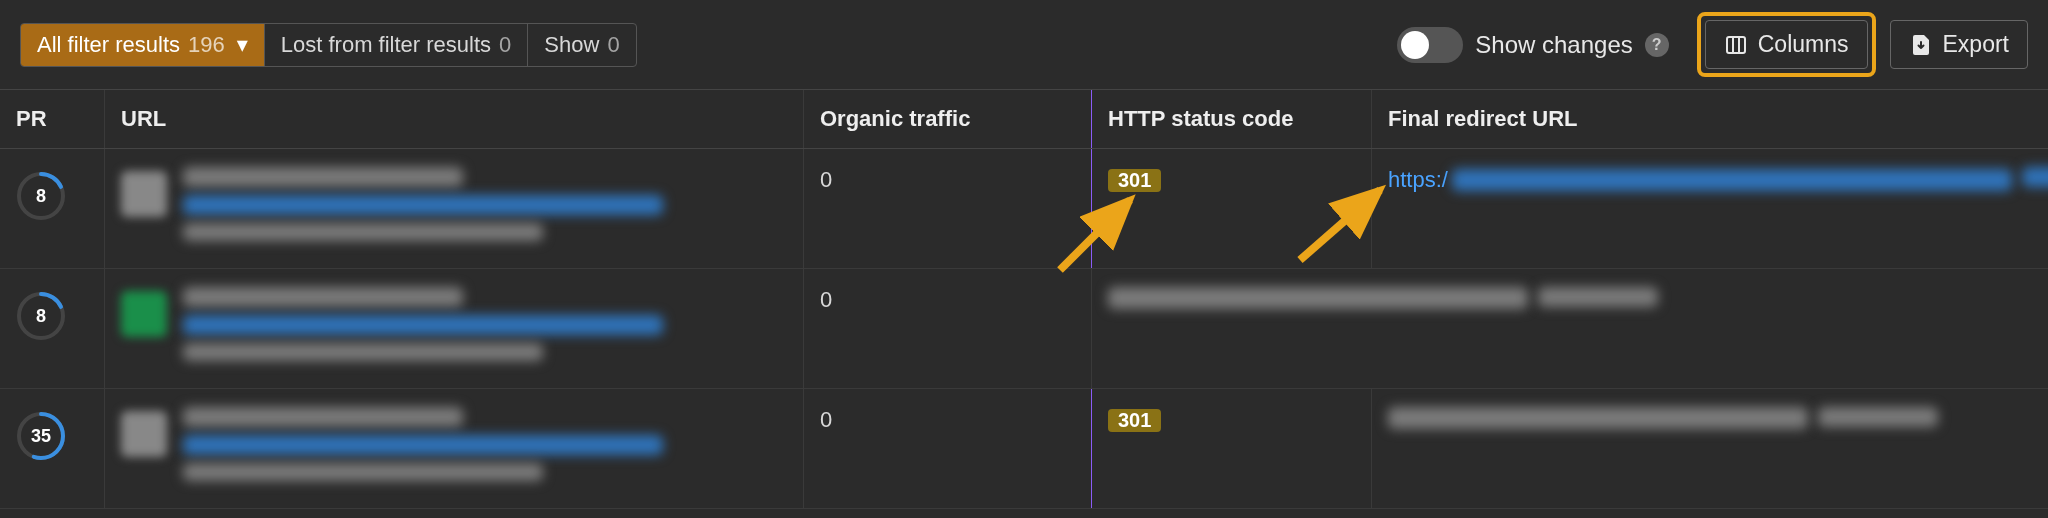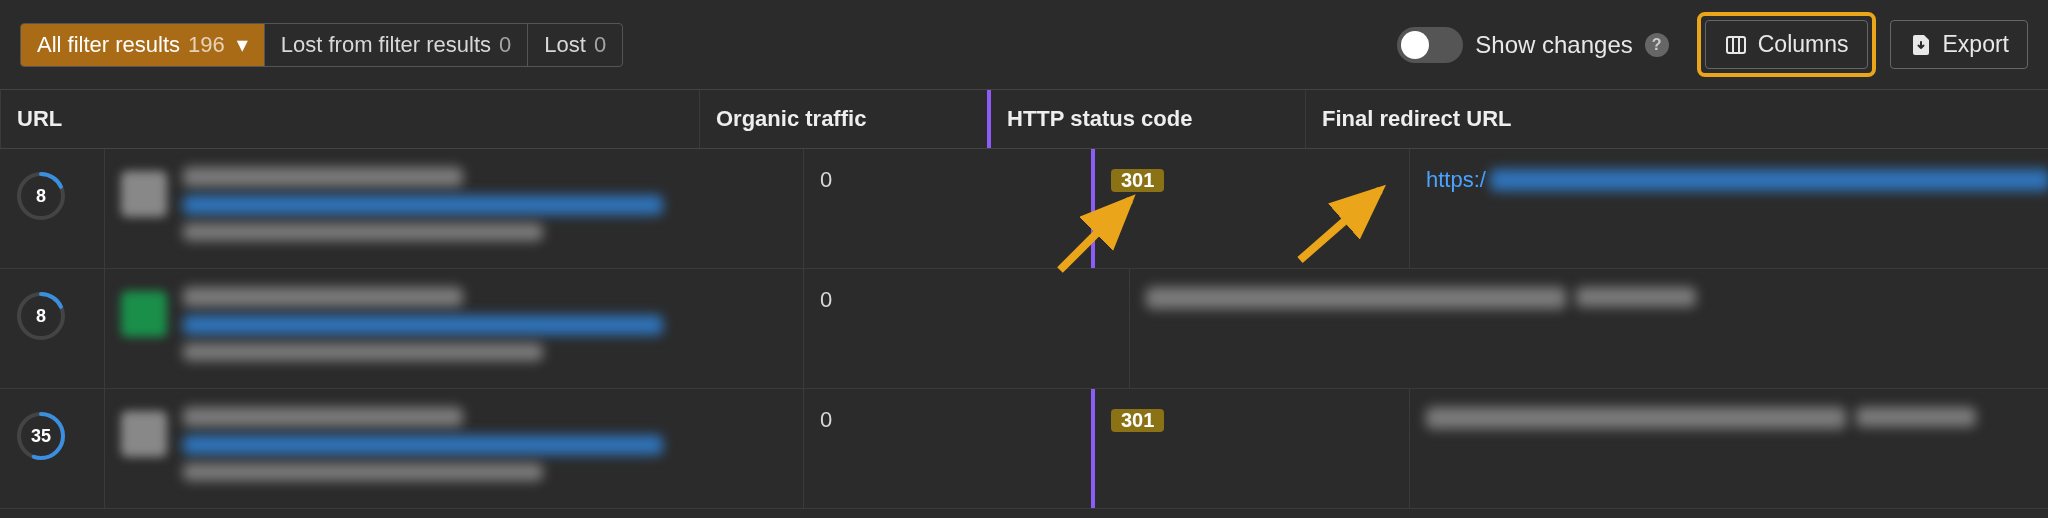--- a/index.html
+++ b/index.html
@@ -20,22 +20,22 @@
   .btn { display: flex; align-items: center; gap: 10px; padding: 10px 18px; border: 1px solid #666; border-radius: 4px; font-size: 23px; cursor: pointer; background: transparent; color: #e8e8e8; }
   .btn-columns-wrap { border: 4px solid #eba51a; border-radius: 8px; padding: 4px; margin-right: 14px; }
   .btn svg { width: 24px; height: 24px; }
   .table { width: 100%; }
   .thead { display: flex; border-top: 1px solid #444; border-bottom: 1px solid #444; }
   .th, .td { padding: 16px 16px; font-size: 22px; }
   .th { font-weight: 700; color: #eee; }
   .col-pr { width: 104px; flex-shrink: 0; }
   .col-url { width: 688px; flex-shrink: 0; border-left: 1px solid #3a3a3a; }
   .col-traffic { width: 288px; flex-shrink: 0; border-left: 1px solid #3a3a3a; margin-left: 11px; }
-  .col-http { width: 280px; flex-shrink: 0; border-left: 4px solid #8b5cf6; }
-  .col-redirect { flex: 1; border-left: 1px solid #3a3a3a; margin-left: 38px; }
+  .col-http { width: 280px; flex-shrink: 0; border-left: 1px solid #8b5cf6; }
+  .col-redirect { flex: 1; border-left: 1px solid #3a3a3a; }
   .trow { display: flex; border-bottom: 1px solid #3a3a3a; min-height: 120px; }
   .trow .td { padding-top: 18px; }
   .pr-ring { width: 50px; height: 50px; position: relative; display: flex; align-items: center; justify-content: center; margin-top: 4px; }
   .pr-ring svg { position: absolute; inset: 0; transform: rotate(-90deg); }
   .pr-ring .val { font-size: 18px; font-weight: 700; color: #fff; position: relative; z-index: 1; }
   .url-cell { display: flex; gap: 16px; align-items: flex-start; }
   .favicon { width: 46px; height: 46px; border-radius: 6px; filter: blur(5px); flex-shrink: 0; margin-top: 4px; }
   .favicon.gray { background: #888; }
   .favicon.green { background: #1a8f4a; }
   .url-lines { display: flex; flex-direction: column; gap: 8px; }
@@ -57,21 +57,21 @@
       <div class="filter-tab active">
         <span>All filter results</span>
         <span class="count">196</span>
         <span class="caret">▾</span>
       </div>
       <div class="filter-tab">
         <span>Lost from filter results</span>
         <span class="count">0</span>
       </div>
       <div class="filter-tab">
-        <span>Lost</span>
+        <span>Show</span>
         <span class="count">0</span>
       </div>
     </div>
   <div class="spacer"></div>
   <div class="toggle-wrap">
     <div class="toggle">
         <div class="knob"></div>
       </div>
     <span class="toggle-label">Show changes</span>
     <span class="help-icon">?</span>
@@ -90,20 +90,21 @@
     <svg viewBox="0 0 24 24">
         <path d="M6 2h9l5 5v13a2 2 0 0 1-2 2H6a2 2 0 0 1-2-2V4a2 2 0 0 1 2-2z" fill="#e8e8e8"></path>
         <path d="M12 9v6m0 0l-2.5-2.5M12 15l2.5-2.5" stroke="#2b2b2b" stroke-width="2" fill="none" stroke-linecap="round"></path>
       </svg>
     <span>Export</span>
   </div>
 </div>
 
 <div class="table">
   <div class="thead">
+    <div class="th col-pr">PR</div>
     <div class="th col-url">URL</div>
     <div class="th col-traffic">Organic traffic</div>
     <div class="th col-http">HTTP status code</div>
     <div class="th col-redirect">Final redirect URL</div>
   </div>
   <div id="tbody">
       <div class="trow">
         <div class="td col-pr">
           <div class="pr-ring">
     <svg width="50" height="50">

